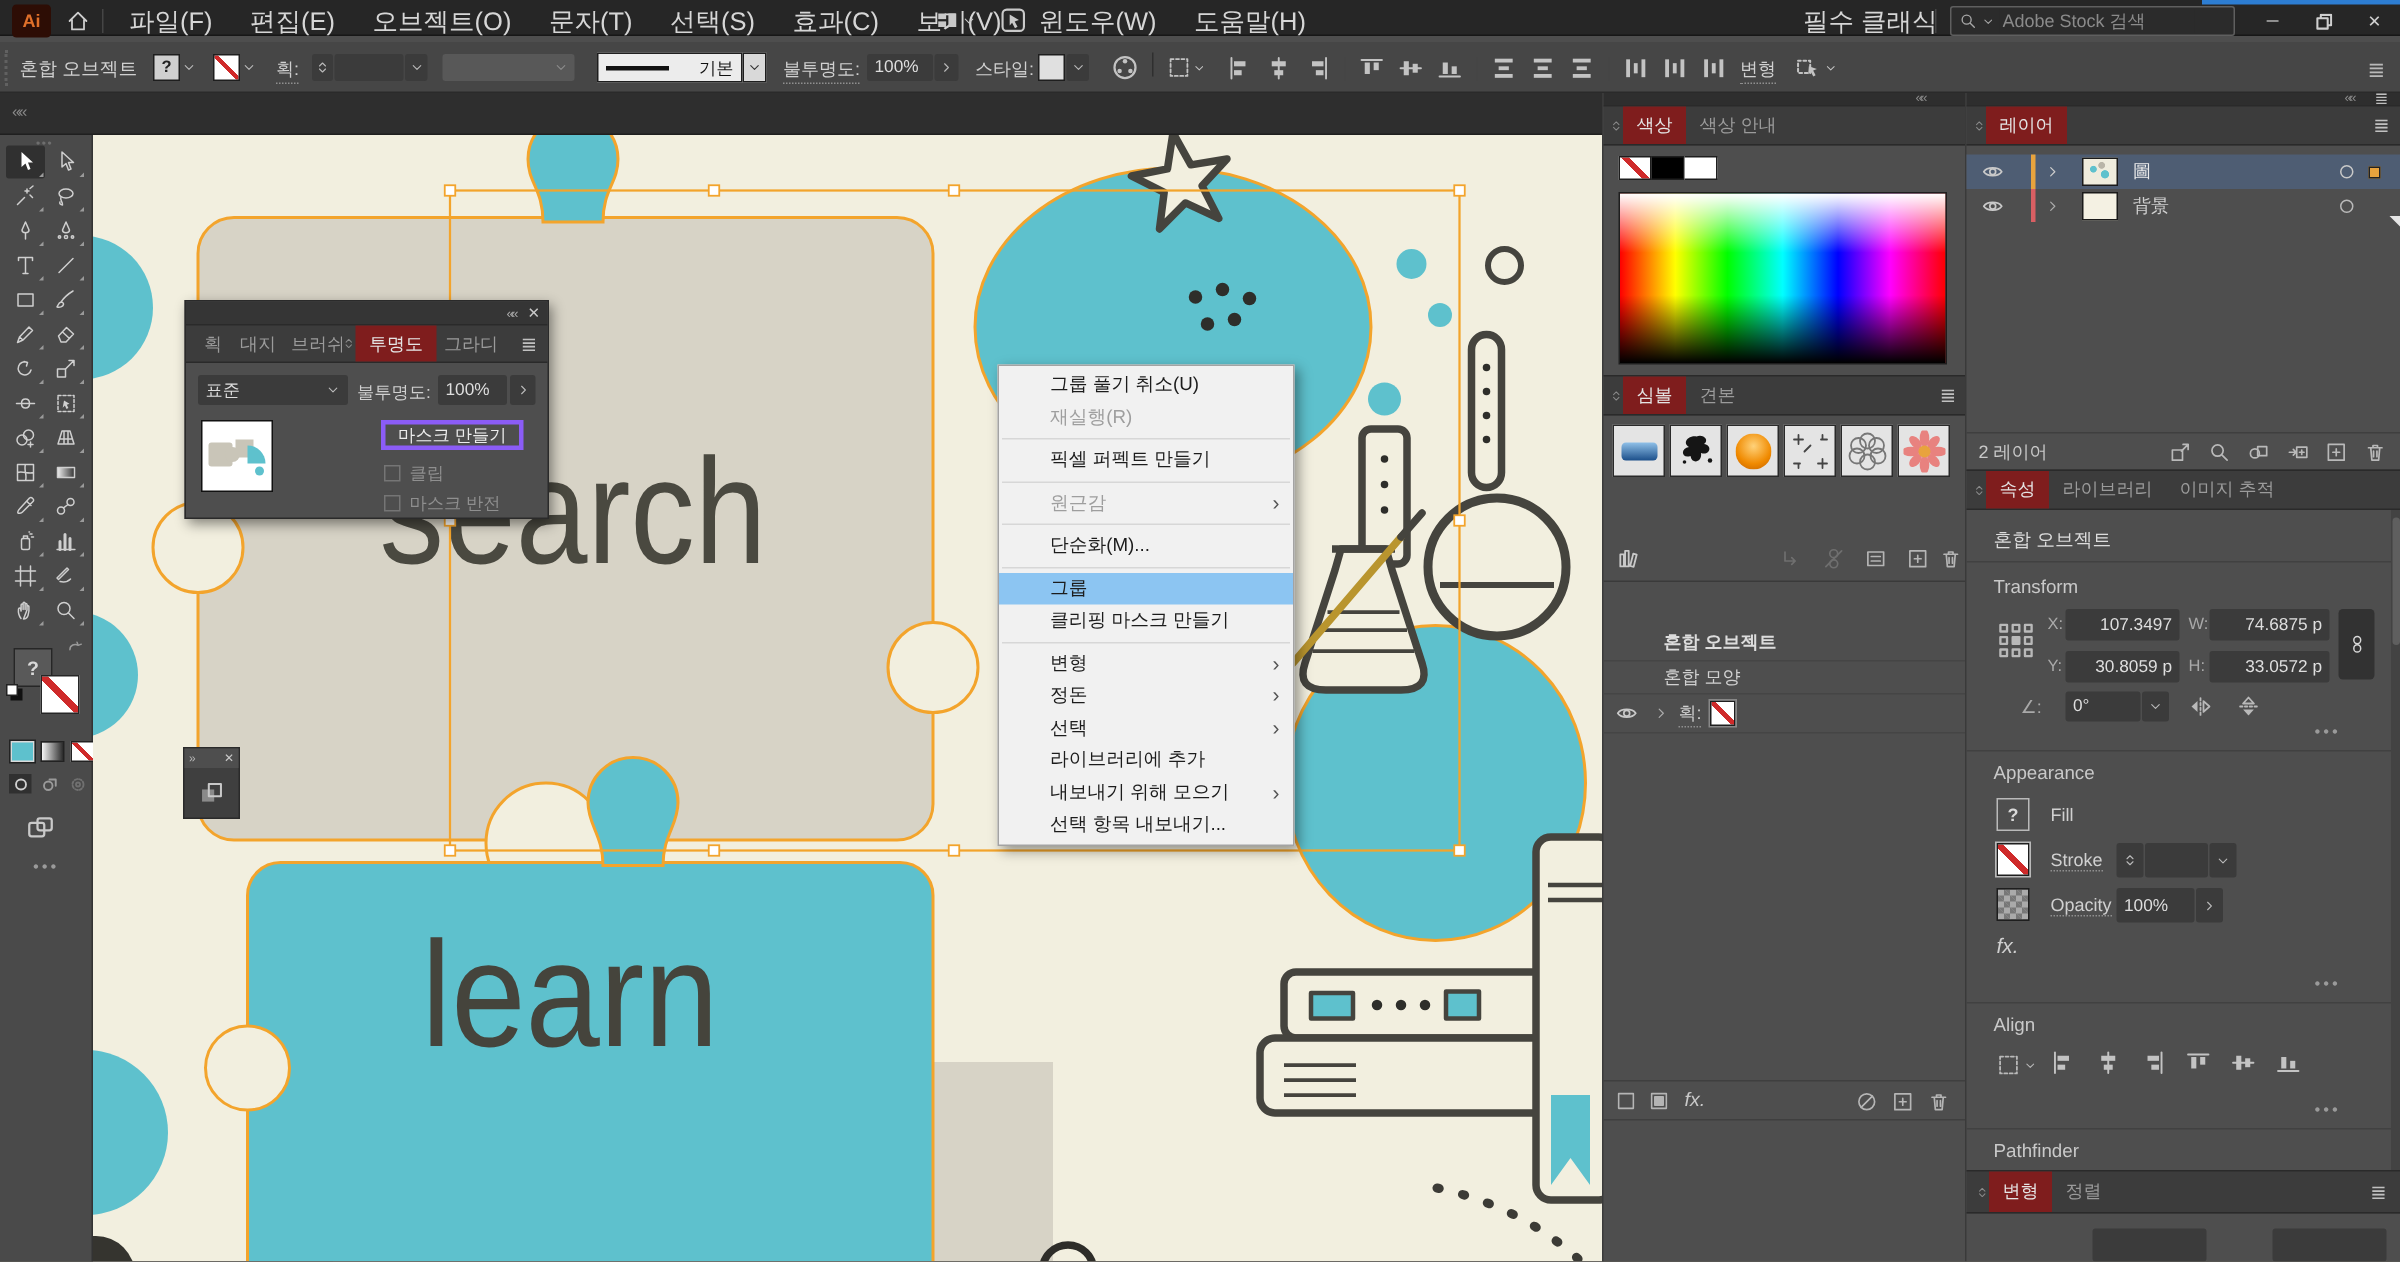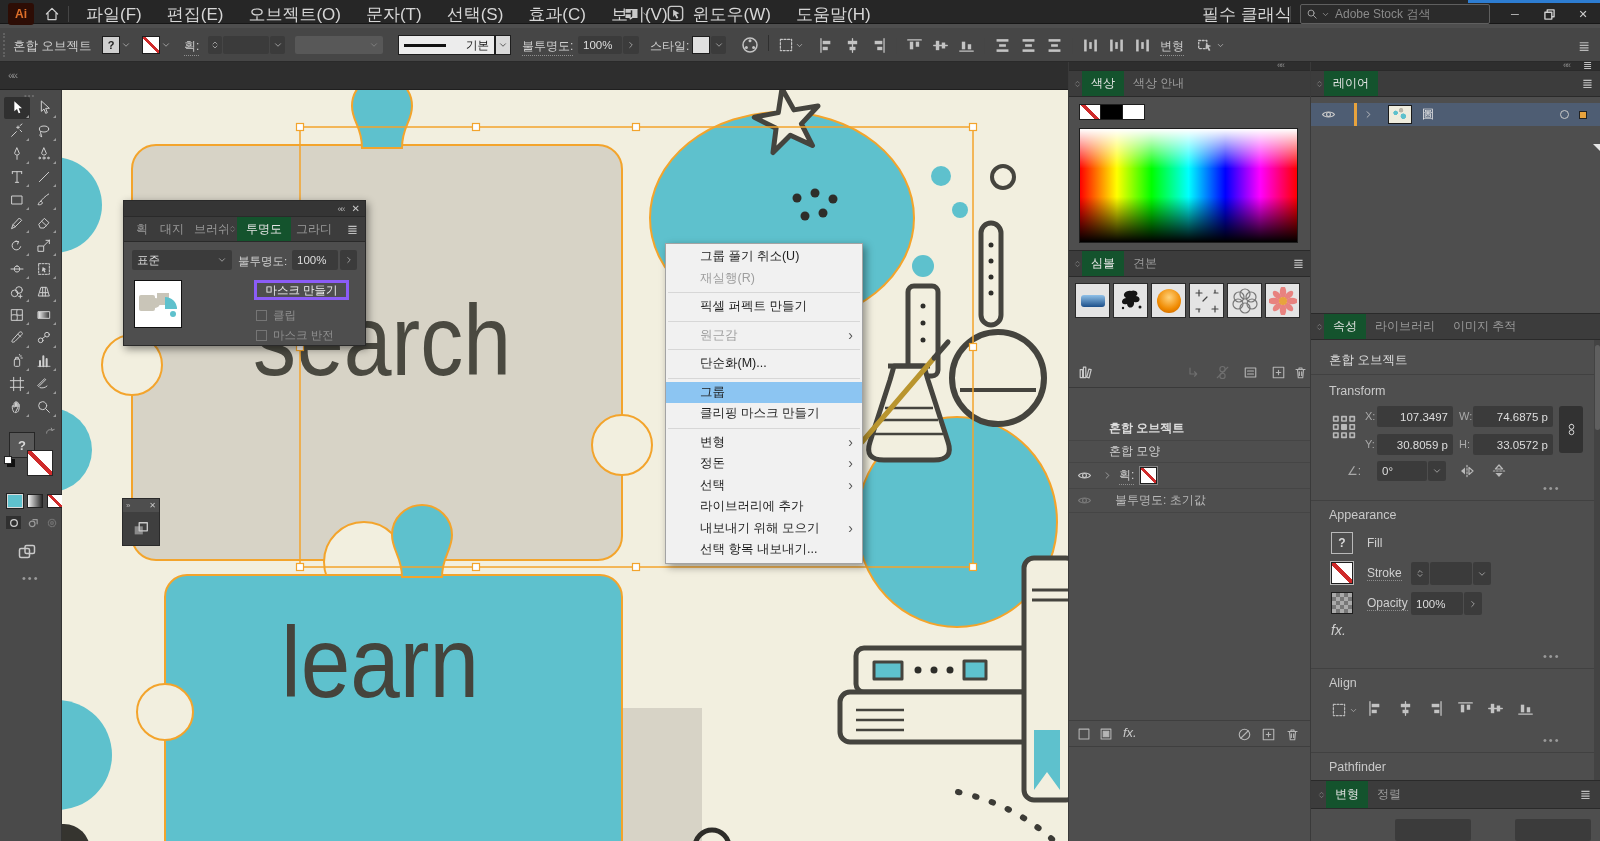--- a/index.html
+++ b/index.html
@@ -28,21 +28,21 @@
   #doctab{left:78px;top:62px;width:296px;height:28px;background:#3f3f3f;border-right:1px solid #1f1f1f;display:flex;align-items:center;padding:0 10px;}
   
   #toolbar{left:0;top:90px;width:62px;height:751px;background:#4a4a4a;border-right:1px solid #333;}
   .tool{width:26px;height:22px;display:flex;align-items:center;justify-content:center;color:#cfcfcf;position:relative;}
   .tool svg{width:16px;height:16px;}
   .tool.on{background:#303030;border-radius:2px;color:#fff;}
   .tool::after{content:"";position:absolute;right:1px;bottom:1px;border-left:3px solid transparent;border-bottom:3px solid #9a9a9a;}
   
   .panel-strip{background:#3c3c3c;border-bottom:1px solid #2a2a2a;border-top:1px solid #2a2a2a;}
   .ptab{height:100%;display:flex;align-items:center;padding:0 9px;font-size:12px;color:#9b9b9b;white-space:nowrap;}
-  .ptab.on{background:#14532d;color:#e5e5e5;}
+  .ptab.on{background:#7f1d1d;color:#e5e5e5;}
   .hamb{color:#c0c0c0;font-size:13px;}
   .prow{border-bottom:1px solid #454545;}
   .sect-ttl{font-size:12.5px;color:#c9c9c9;}
   .more{color:#9a9a9a;font-size:11px;letter-spacing:2px;}
   .divline{background:#414141;height:1px;}
   .checker{background-image:linear-gradient(45deg,#777 25%,transparent 25%,transparent 75%,#777 75%),linear-gradient(45deg,#777 25%,#aaa 25%,#aaa 75%,#777 75%);background-size:8px 8px;background-position:0 0,4px 4px;}
   
   #ctxmenu{left:665px;top:243px;width:198px;background:#f1f1f1;border:1px solid #a3a3a3;box-shadow:3px 3px 8px rgba(0,0,0,.4);padding:2px 0;}
   .cmi{height:21.5px;line-height:21.5px;padding-left:34px;font-size:12.5px;color:#1c1c1c;position:relative;white-space:nowrap;}
   .cmi.dis{color:#9e9e9e;}
@@ -990,26 +990,20 @@
     <div class="ab prow flex" style="left:0;top:401px;width:242px;height:26px;gap:6px">
       <svg class="ic eyec" width="15" height="15" style="margin-left:8px">
           <use href="#s-eye"></use>
         </svg>
       <svg class="ic" width="11" height="11" style="color:#aaa;margin-left:4px">
           <use href="#s-chevr"></use>
         </svg>
       <span class="lb dotted">획:</span>
       <span class="slash" style="width:17px;height:17px;border:1px solid #1e1e1e;outline:1px solid #888"></span>
     </div>
-    <div class="ab prow flex" style="left:0;top:427px;width:242px;height:24px;gap:6px">
-      <svg class="ic" width="15" height="15" style="color:#7a7a7a;margin-left:8px">
-          <use href="#s-eye"></use>
-        </svg>
-      <span class="lb" style="margin-left:17px;color:#b8b8b8">불투명도: 초기값</span>
-    </div>
     <div class="ab" style="left:0;top:658px;width:242px;height:27px;border-top:1px solid #3f3f3f;border-bottom:1px solid #3f3f3f">
       <svg class="ic" width="14" height="14" style="color:#b5b5b5;position:absolute;left:8px;top:6px" viewBox="0 0 20 20">
           <rect x="3" y="3" width="14" height="14"></rect>
         </svg>
       <svg class="ic" width="14" height="14" style="color:#b5b5b5;position:absolute;left:30px;top:6px" viewBox="0 0 20 20">
           <rect x="3" y="3" width="14" height="14"></rect>
           <rect x="6" y="6" width="8" height="8" fill="currentColor"></rect>
         </svg>
       <span style="position:absolute;left:54px;top:4px;font-style:italic;font-size:13px;color:#c9c9c9">fx.</span>
       <svg class="ic" width="15" height="15" style="color:#b5b5b5;position:absolute;left:168px;top:6px" viewBox="0 0 20 20">
@@ -1043,20 +1037,55 @@
         </svg>
       <span style="width:3px;height:23px;background:#e8a33d;margin-left:18px"></span>
       <svg class="ic" width="11" height="11" style="color:#ccc;margin-left:6px">
           <use href="#s-chevr"></use>
         </svg>
       <span style="width:24px;height:19px;margin-left:14px;border:1px solid #1a1a1a;background:radial-gradient(circle at 30% 40%,#5ec1cd 2px,transparent 2.5px),radial-gradient(circle at 65% 60%,#5ec1cd 2.5px,transparent 3px),radial-gradient(circle at 55% 25%,#b9b5a8 2px,transparent 2.5px),#efecdd"></span>
       <span style="font-size:12px;color:#ececec;margin-left:10px">圖</span>
       <span style="width:9px;height:9px;border:1.5px solid #c9c9c9;border-radius:50%;margin-left:auto"></span>
       <span style="width:8px;height:8px;background:#e8a33d;border:1px solid #222;margin:0 14px 0 10px"></span>
       <span class="ab" style="right:0;top:41px;width:0;height:0;border-left:8px solid transparent;border-top:8px solid #e6e6e6"></span>
+    </div>
+    <div class="ab flex" style="left:0;top:64px;width:290px;height:22px">
+      <svg class="ic eyec" width="15" height="15" style="margin-left:10px">
+          <use href="#s-eye"></use>
+        </svg>
+      <span style="width:3px;height:22px;background:#d95f63;margin-left:18px"></span>
+      <svg class="ic" width="11" height="11" style="color:#aaa;margin-left:6px">
+          <use href="#s-chevr"></use>
+        </svg>
+      <span style="width:24px;height:19px;margin-left:14px;border:1px solid #1a1a1a;background:#f4f1e3"></span>
+      <span style="font-size:12px;color:#cfcfcf;margin-left:10px">背景</span>
+      <span style="width:9px;height:9px;border:1.5px solid #b9b9b9;border-radius:50%;margin-left:auto;margin-right:32px"></span>
+    </div>
+    <div class="ab flex" style="left:0;top:226px;width:290px;height:26px;border-top:1px solid #3f3f3f;border-bottom:1px solid #3a3a3a">
+      <span style="font-size:12px;color:#c9c9c9;margin-left:8px">2 레이어</span>
+      <div class="flex" style="margin-left:auto;gap:11px;margin-right:10px">
+        <svg class="ic" width="15" height="15" style="color:#b9b9b9">
+            <use href="#s-collect"></use>
+          </svg>
+        <svg class="ic" width="15" height="15" style="color:#b9b9b9">
+            <use href="#s-search"></use>
+          </svg>
+        <svg class="ic" width="15" height="15" style="color:#b9b9b9">
+            <use href="#s-masklayer"></use>
+          </svg>
+        <svg class="ic" width="15" height="15" style="color:#b9b9b9">
+            <use href="#s-newsub"></use>
+          </svg>
+        <svg class="ic" width="15" height="15" style="color:#b9b9b9">
+            <use href="#s-plusbox"></use>
+          </svg>
+        <svg class="ic" width="15" height="15" style="color:#b9b9b9">
+            <use href="#s-trash"></use>
+          </svg>
+      </div>
     </div>
 
     <div class="ab flex panel-strip" style="left:0;top:251px;width:290px;height:27px">
       <svg class="ic" width="9" height="12" style="color:#8a8a8a;margin-left:4px">
           <use href="#s-spin"></use>
         </svg>
       <span class="ptab on">속성</span>
       <span class="ptab">라이브러리</span>
       <span class="ptab">이미지 추적</span>
     </div>

